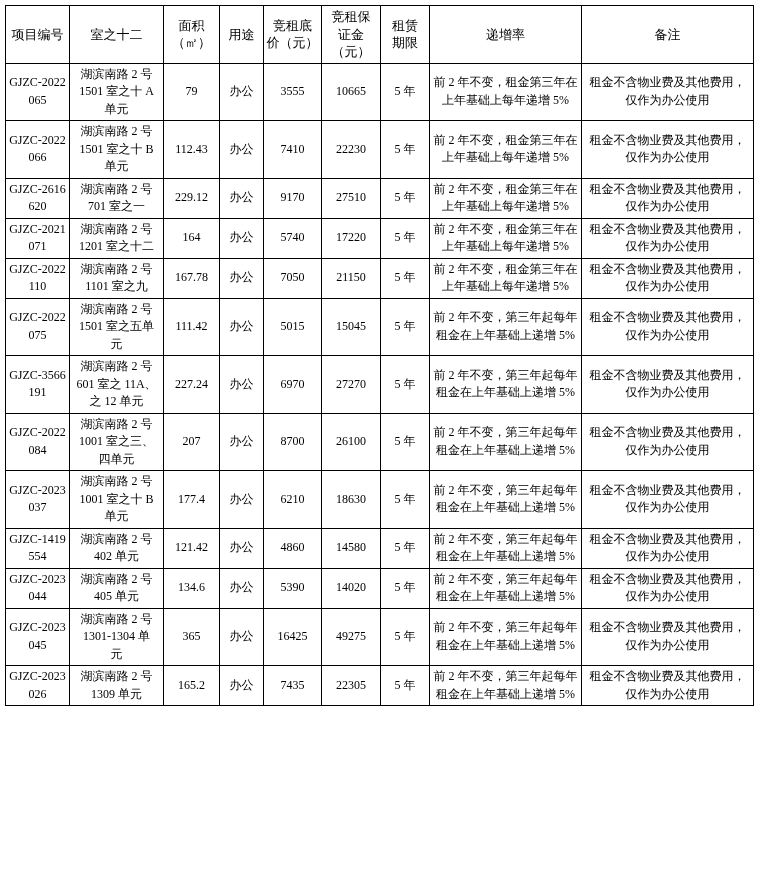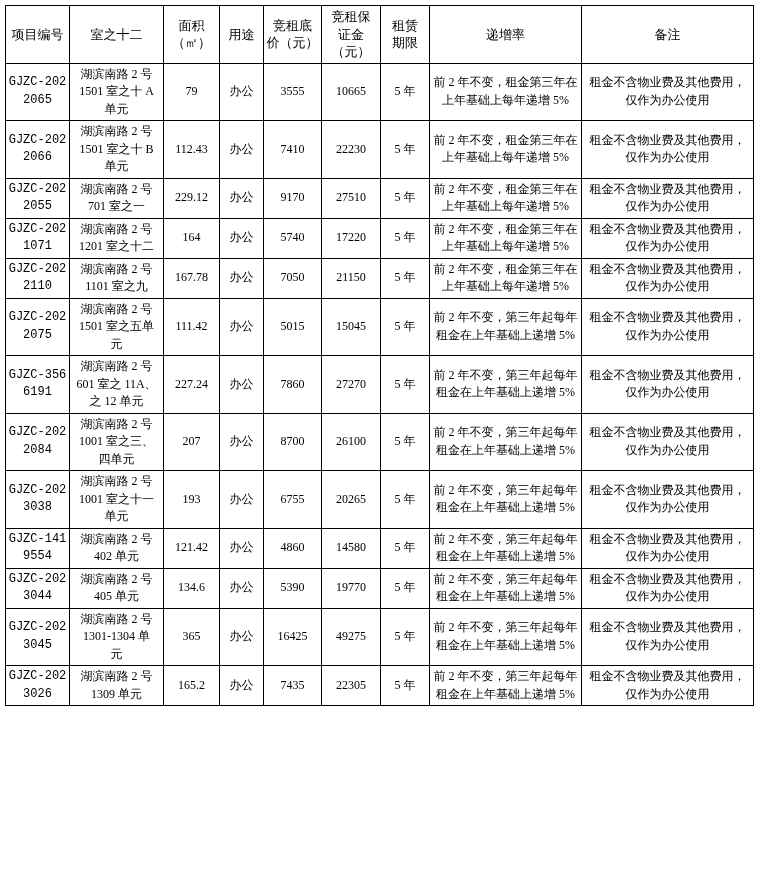--- a/index.html
+++ b/index.html
@@ -37,21 +37,20 @@
     white-space: pre;
   }
   table.lease td {
     font-size: 12px;
     line-height: 17.5px;
   }
   td.c-id {
     word-break: break-all;
     white-space: normal;
     padding: 2px 3px;
-    font-family: Liberation Mono, monospace;
   }
   td.c-loc, td.c-inc, td.c-note {
     white-space: pre;
   }
   td.c-area, td.c-use, td.c-price, td.c-deposit, td.c-term {
     white-space: nowrap;
   }
 </style>
 </head>
 <body>
@@ -115,21 +114,21 @@
       <td class="c-deposit">22230</td>
       <td class="c-term">5 年</td>
       <td class="c-inc">前 2 年不变，租金第三年在
 上年基础上每年递增 5%</td>
       <td class="c-note">租金不含物业费及其他费用，
 仅作为办公使用</td>
     </tr>
 
 
     <tr>
-      <td class="c-id">GJZC-2022055</td>
+      <td class="c-id">GJZC-2616620</td>
       <td class="c-loc">湖滨南路 2 号
 701 室之一</td>
       <td class="c-area">229.12</td>
       <td class="c-use">办公</td>
       <td class="c-price">9170</td>
       <td class="c-deposit">27510</td>
       <td class="c-term">5 年</td>
       <td class="c-inc">前 2 年不变，租金第三年在
 上年基础上每年递增 5%</td>
       <td class="c-note">租金不含物业费及其他费用，
@@ -183,21 +182,21 @@
 仅作为办公使用</td>
     </tr>
 
     <tr>
       <td class="c-id">GJZC-3566191</td>
       <td class="c-loc">湖滨南路 2 号
 601 室之 11A、
 之 12 单元</td>
       <td class="c-area">227.24</td>
       <td class="c-use">办公</td>
-      <td class="c-price">7860</td>
+      <td class="c-price">6970</td>
       <td class="c-deposit">27270</td>
       <td class="c-term">5 年</td>
       <td class="c-inc">前 2 年不变，第三年起每年
 租金在上年基础上递增 5%</td>
       <td class="c-note">租金不含物业费及其他费用，
 仅作为办公使用</td>
     </tr>
 
     <tr>
       <td class="c-id">GJZC-2022084</td>
@@ -208,36 +207,36 @@
       <td class="c-use">办公</td>
       <td class="c-price">8700</td>
       <td class="c-deposit">26100</td>
       <td class="c-term">5 年</td>
       <td class="c-inc">前 2 年不变，第三年起每年
 租金在上年基础上递增 5%</td>
       <td class="c-note">租金不含物业费及其他费用，
 仅作为办公使用</td>
     </tr>
 
-
-    <tr>
-      <td class="c-id">GJZC-2023038</td>
-      <td class="c-loc">湖滨南路 2 号
-1001 室之十一
+    <tr>
+      <td class="c-id">GJZC-2023037</td>
+      <td class="c-loc">湖滨南路 2 号
+1001 室之十 B
 单元</td>
-      <td class="c-area">193</td>
-      <td class="c-use">办公</td>
-      <td class="c-price">6755</td>
-      <td class="c-deposit">20265</td>
-      <td class="c-term">5 年</td>
-      <td class="c-inc">前 2 年不变，第三年起每年
-租金在上年基础上递增 5%</td>
-      <td class="c-note">租金不含物业费及其他费用，
-仅作为办公使用</td>
-    </tr>
+      <td class="c-area">177.4</td>
+      <td class="c-use">办公</td>
+      <td class="c-price">6210</td>
+      <td class="c-deposit">18630</td>
+      <td class="c-term">5 年</td>
+      <td class="c-inc">前 2 年不变，第三年起每年
+租金在上年基础上递增 5%</td>
+      <td class="c-note">租金不含物业费及其他费用，
+仅作为办公使用</td>
+    </tr>
+
 
     <tr>
       <td class="c-id">GJZC-1419554</td>
       <td class="c-loc">湖滨南路 2 号
 402 单元</td>
       <td class="c-area">121.42</td>
       <td class="c-use">办公</td>
       <td class="c-price">4860</td>
       <td class="c-deposit">14580</td>
       <td class="c-term">5 年</td>
@@ -247,21 +246,21 @@
 仅作为办公使用</td>
     </tr>
 
     <tr>
       <td class="c-id">GJZC-2023044</td>
       <td class="c-loc">湖滨南路 2 号
 405 单元</td>
       <td class="c-area">134.6</td>
       <td class="c-use">办公</td>
       <td class="c-price">5390</td>
-      <td class="c-deposit">19770</td>
+      <td class="c-deposit">14020</td>
       <td class="c-term">5 年</td>
       <td class="c-inc">前 2 年不变，第三年起每年
 租金在上年基础上递增 5%</td>
       <td class="c-note">租金不含物业费及其他费用，
 仅作为办公使用</td>
     </tr>
 
     <tr>
       <td class="c-id">GJZC-2023045</td>
       <td class="c-loc">湖滨南路 2 号

